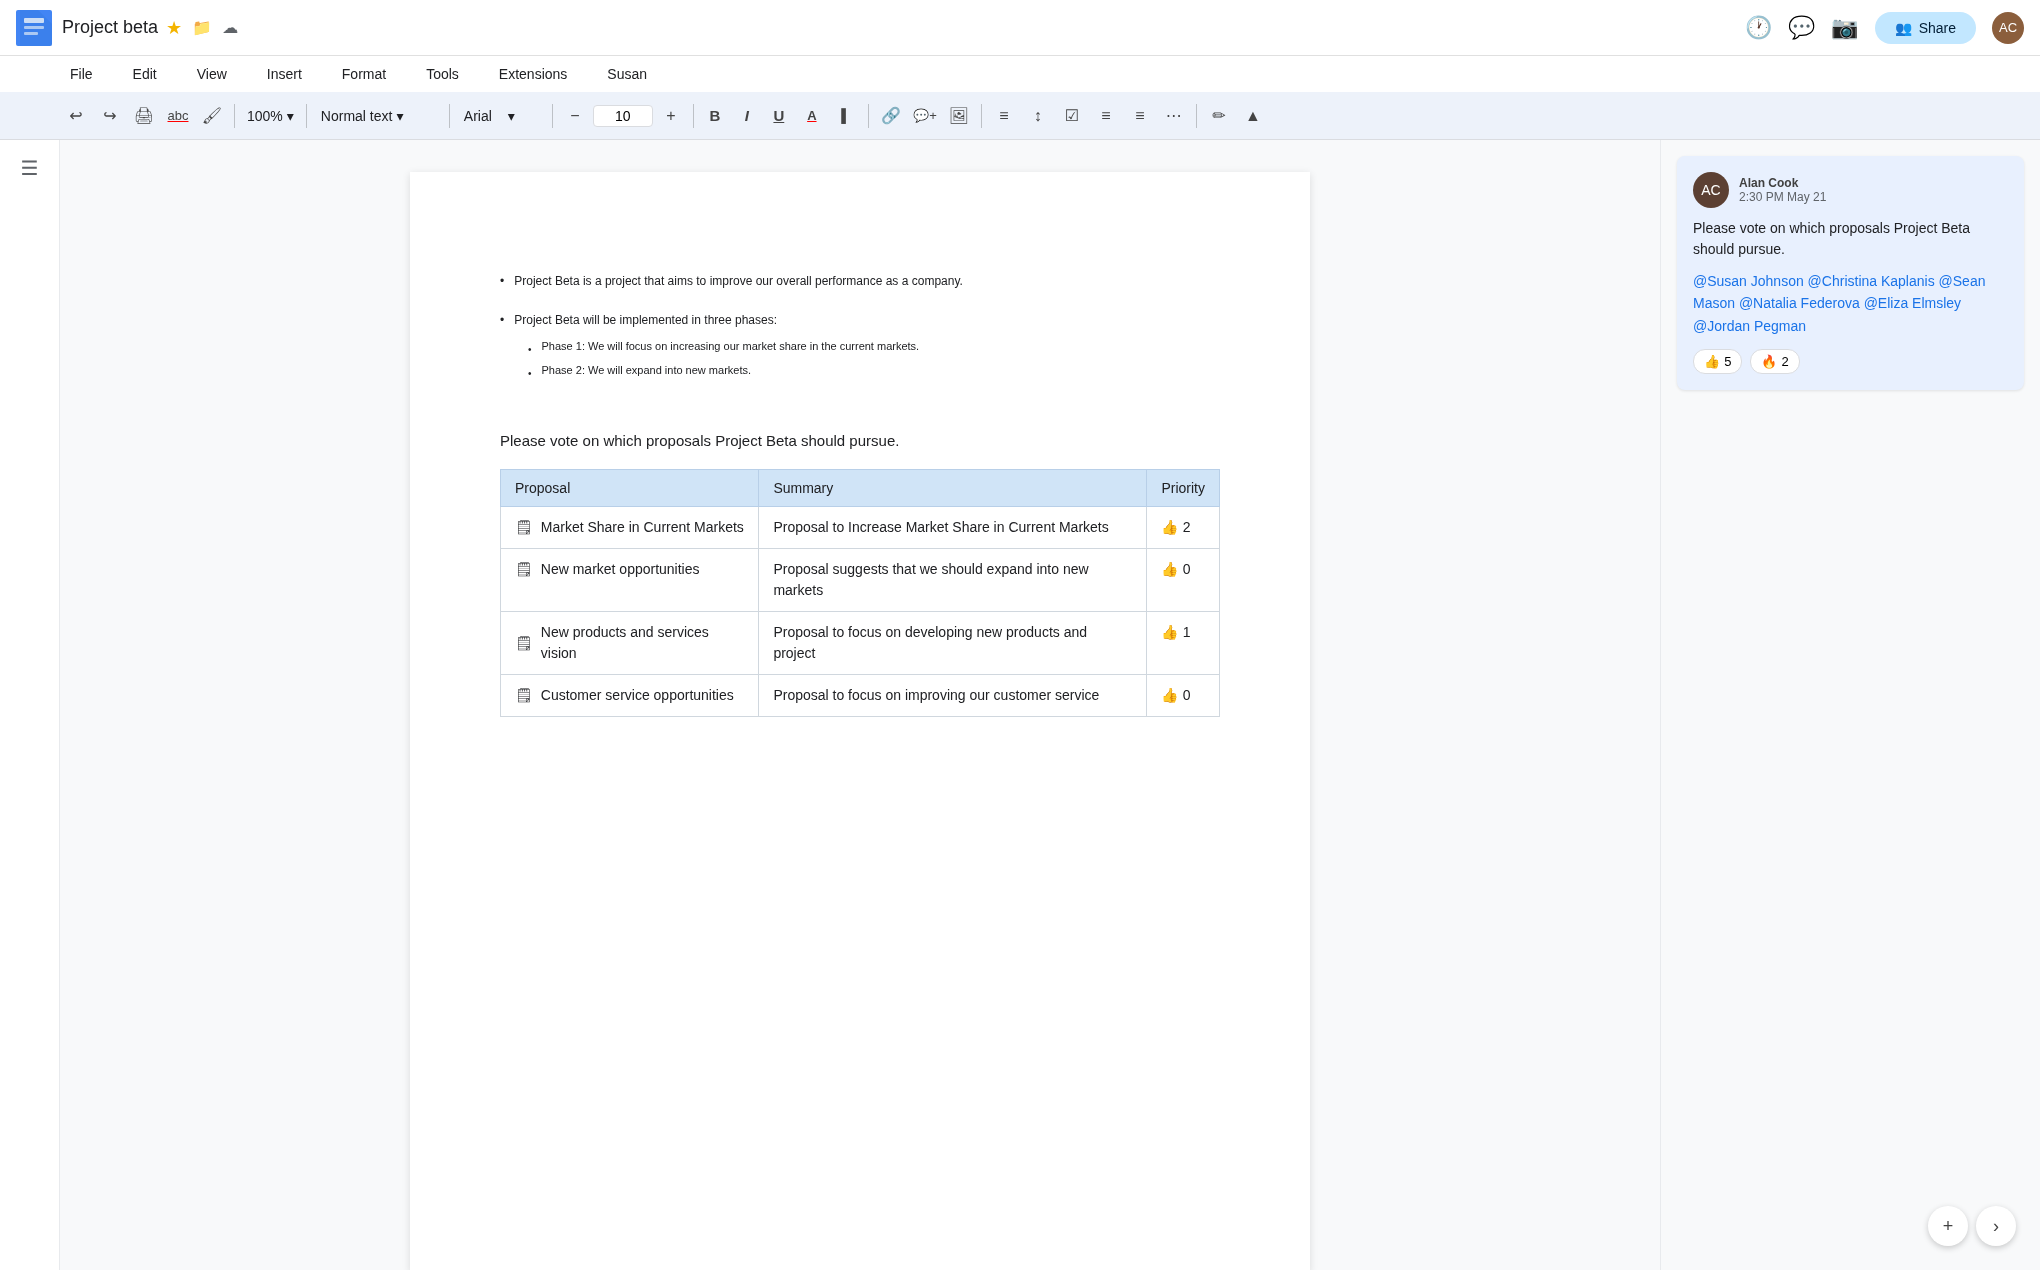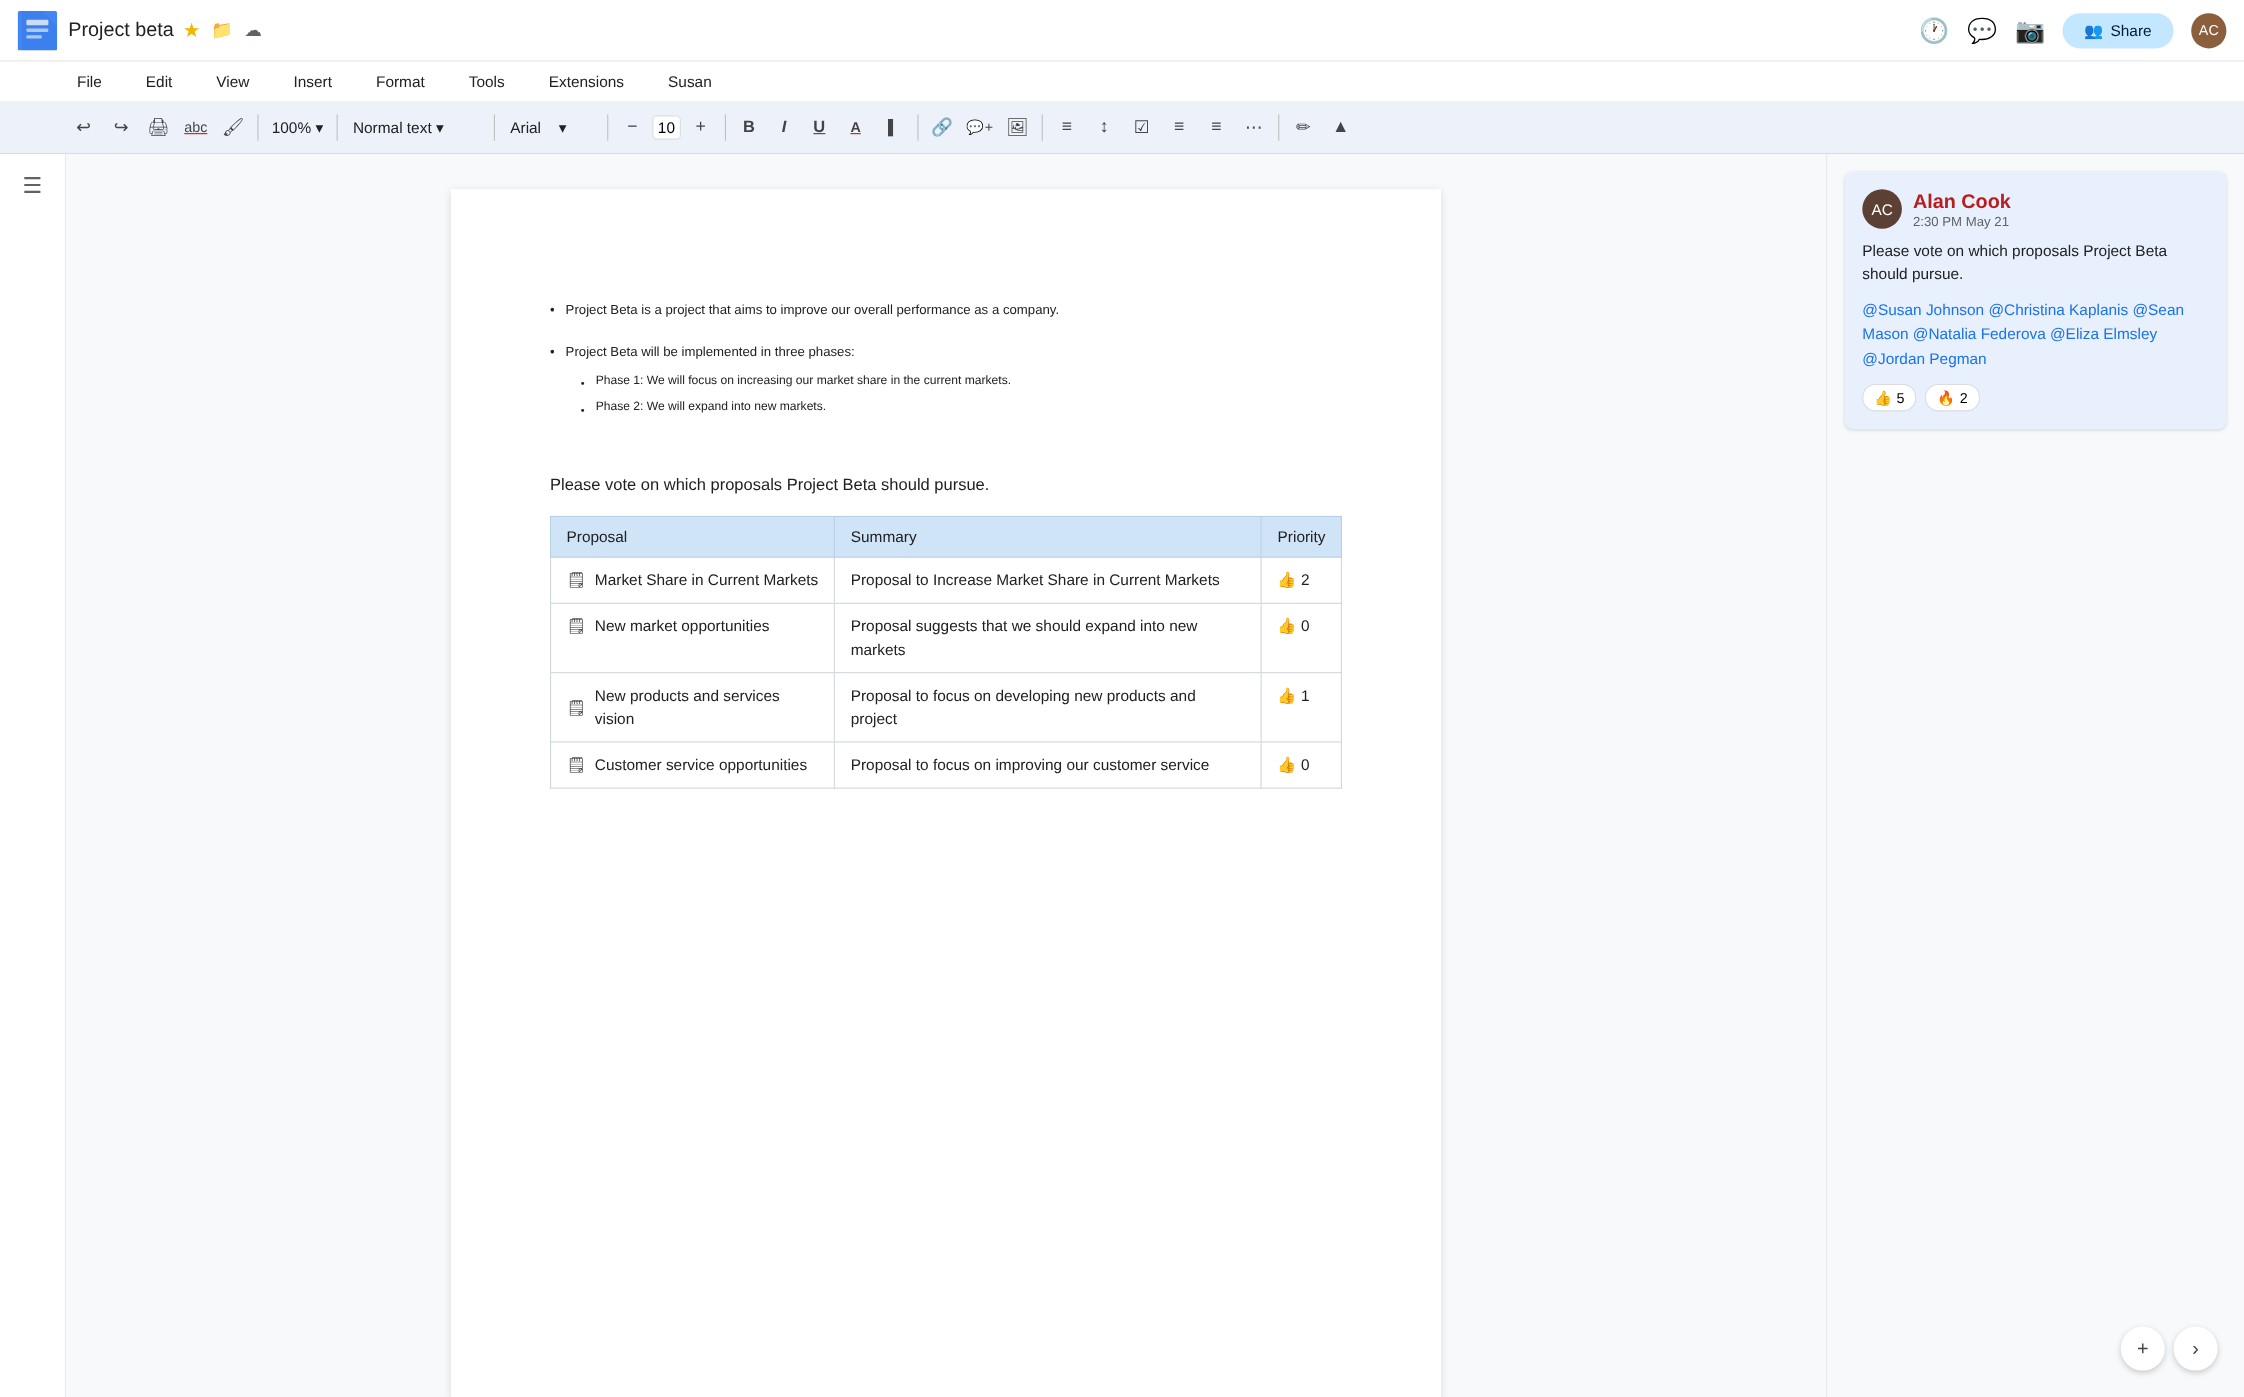--- a/index.html
+++ b/index.html
@@ -143,21 +143,21 @@
       background: transparent;
       font-size: 14px;
       color: #202124;
       padding: 4px 8px;
       border-radius: 4px;
       cursor: pointer;
       gap: 16px;
       min-width: 90px;
     }
     .font-size-input {
-      width: 26px;
+      width: 60px;
       text-align: center;
       border: 1px solid #dadce0;
       border-radius: 4px;
       font-size: 14px;
       padding: 2px 4px;
       background: white;
     }
     .toolbar-text-btn {
       font-weight: bold;
       font-size: 15px;
@@ -321,23 +321,23 @@
       background: #5c4033;
       display: flex;
       align-items: center;
       justify-content: center;
       color: white;
       font-size: 14px;
       font-weight: 500;
       flex-shrink: 0;
     }
     .comment-author {
-      font-size: 18px;
+      font-size: 12px;
       font-weight: 600;
-      color: #b91c1c;
+      color: #404040;
     }
     .comment-time {
       font-size: 12px;
       color: #5f6368;
     }
     .comment-text {
       font-size: 14px;
       color: #202124;
       line-height: 1.5;
       margin-bottom: 10px;

